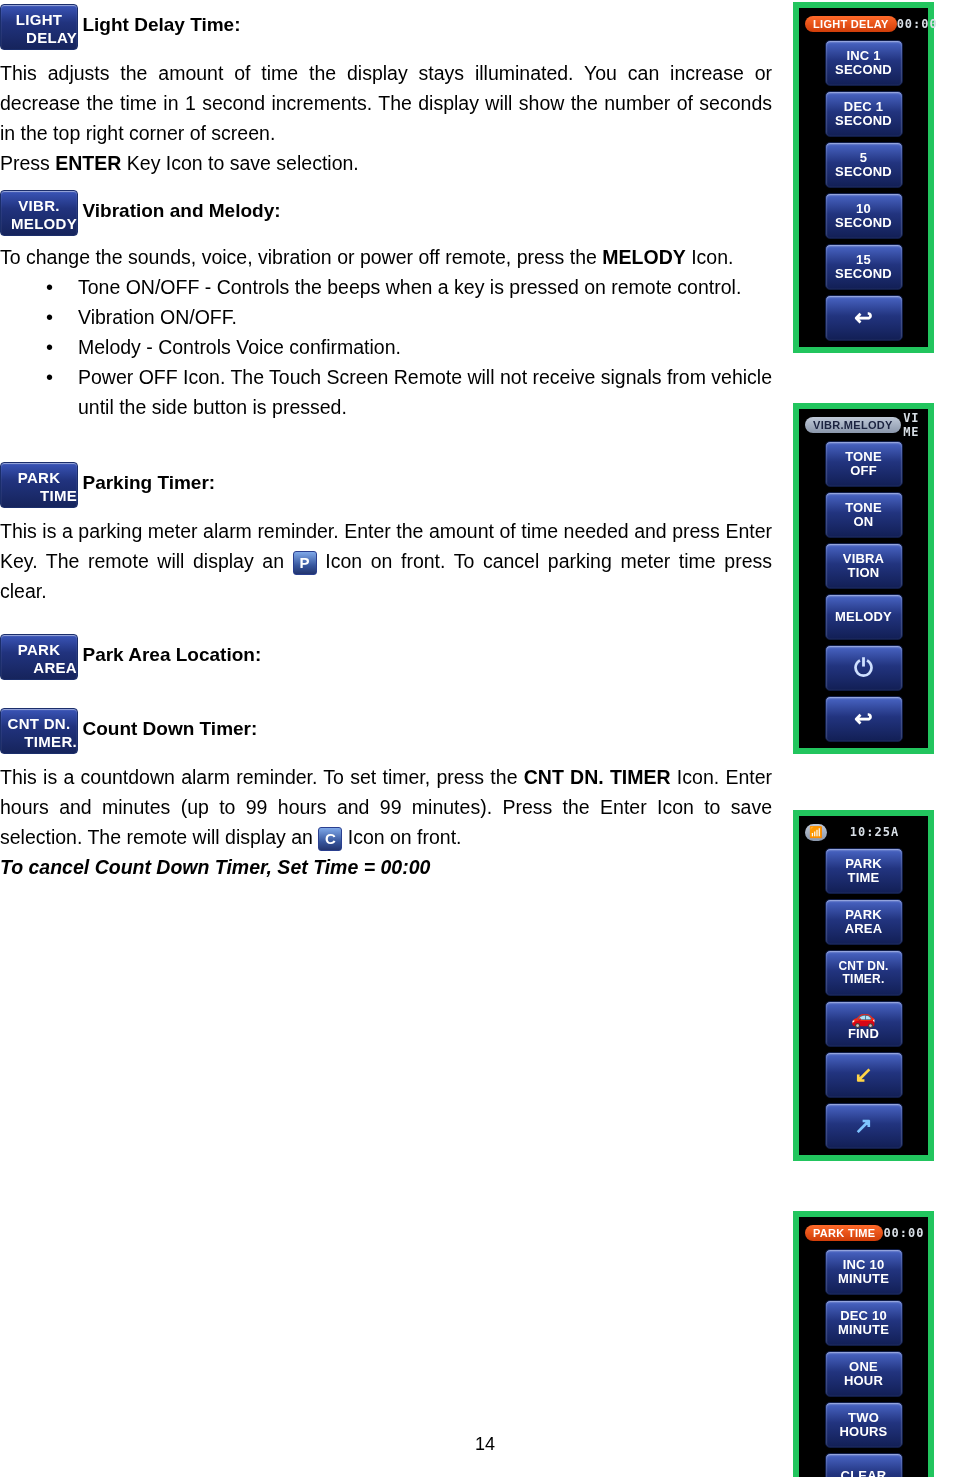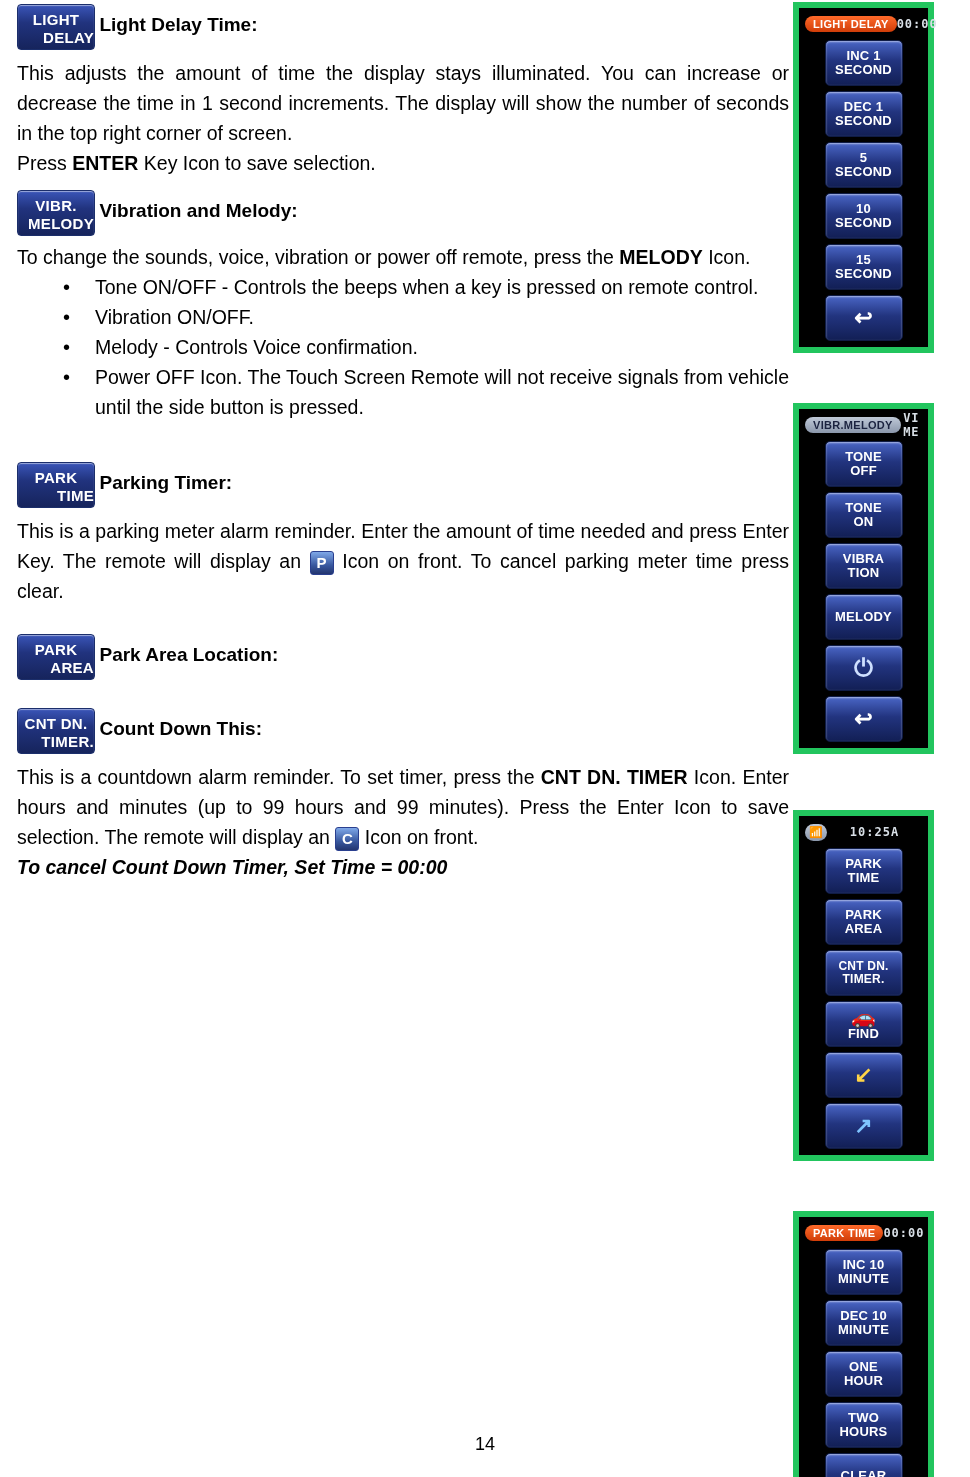--- a/index.html
+++ b/index.html
@@ -15,21 +15,21 @@
     color: #000000;
     overflow: hidden;
   }
   .page {
     position: relative;
     width: 970px;
     height: 1477px;
   }
   .col-left {
     position: absolute;
-    left: 17px;
+    left: 0px;
     top: 0px;
     width: 772px;
   }
   .col-right {
     position: absolute;
     left: 793px;
     top: 0px;
     width: 177px;
   }
 
@@ -284,21 +284,21 @@
         <span class="heading-text">Park Area Location:</span>
       </div>
     </div>
 
     <div class="blk" style="margin-top:28px;">
       <div class="heading-line">
         <span class="btn-icon icon-lg">
           <span class="l1">CNT DN.</span>
           <span class="l2">TIMER.</span>
         </span>
-        <span class="heading-text">Count Down This:</span>
+        <span class="heading-text">Count Down Timer:</span>
       </div>
       <p class="para" style="margin-top:8px;">
         This is a countdown alarm reminder. To set timer, press the <span class="bold">CNT DN. TIMER</span> Icon. Enter hours and minutes (up to 99 hours and 99 minutes). Press the Enter Icon to save selection. The remote will display an
         <span class="inline-sq">C</span>
         <span>Icon on front.</span>
       </p>
       <p class="para nojust bolditalic" style="margin-top:0;">To cancel Count Down Timer, Set Time = 00:00</p>
     </div>
 
   </div>

